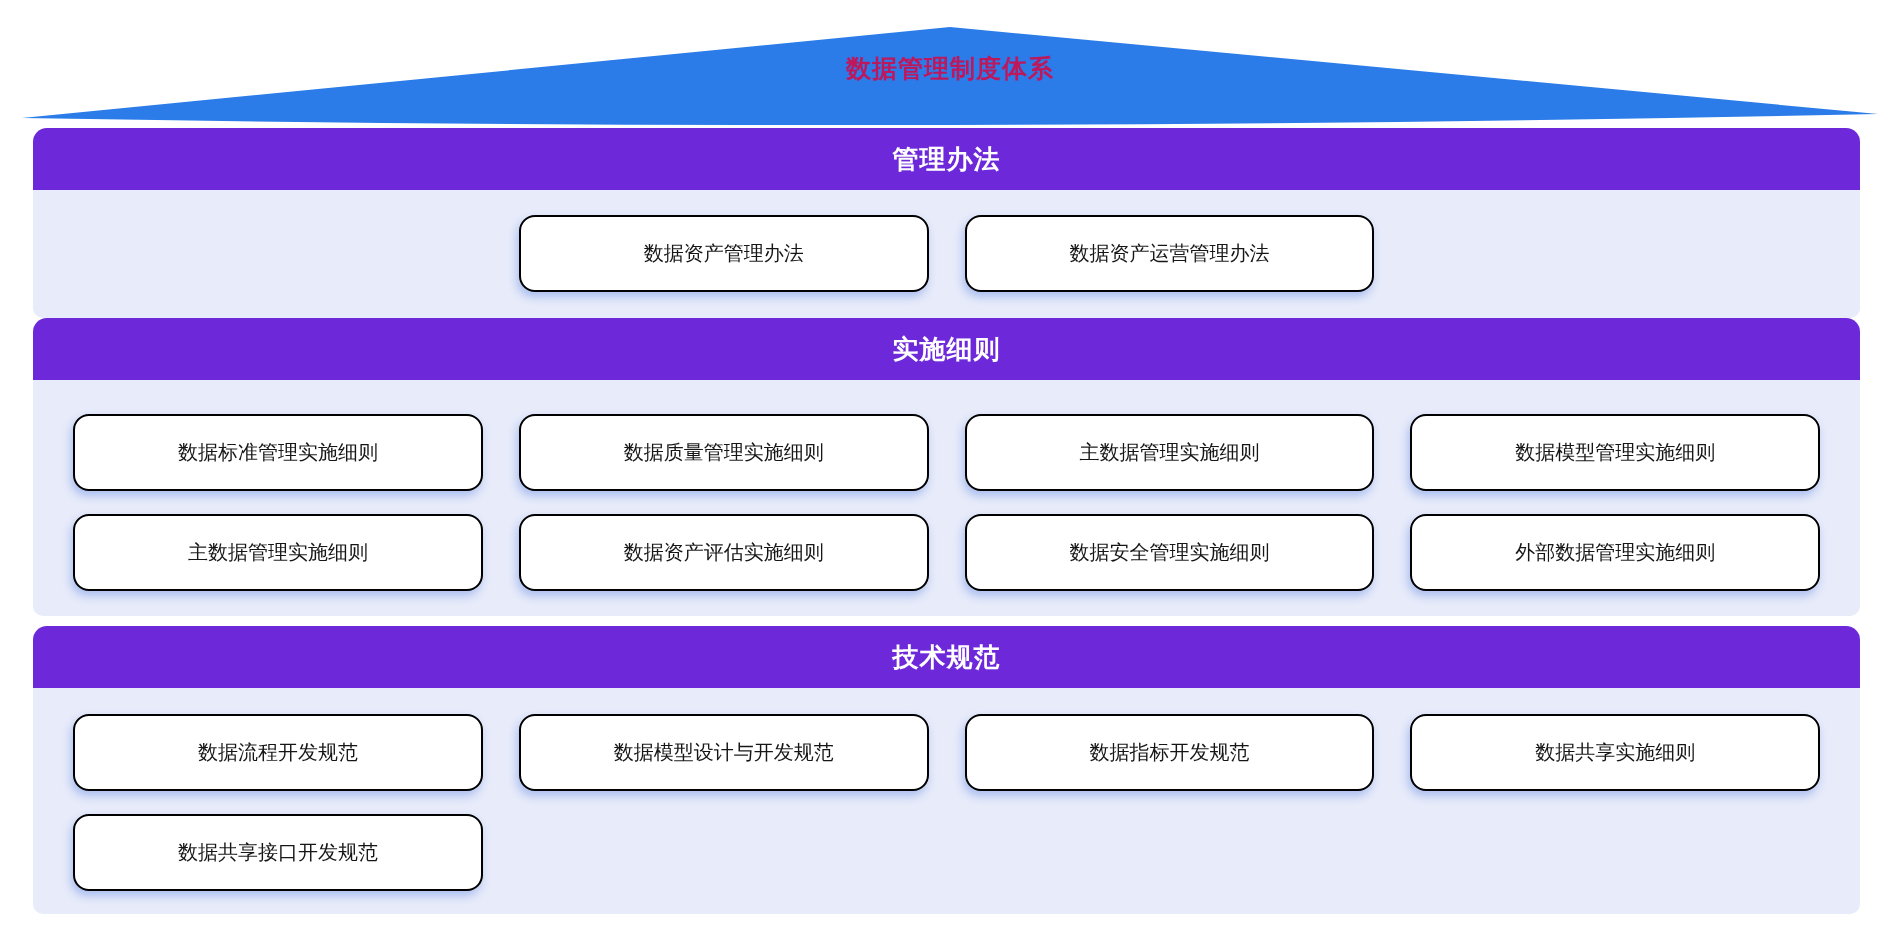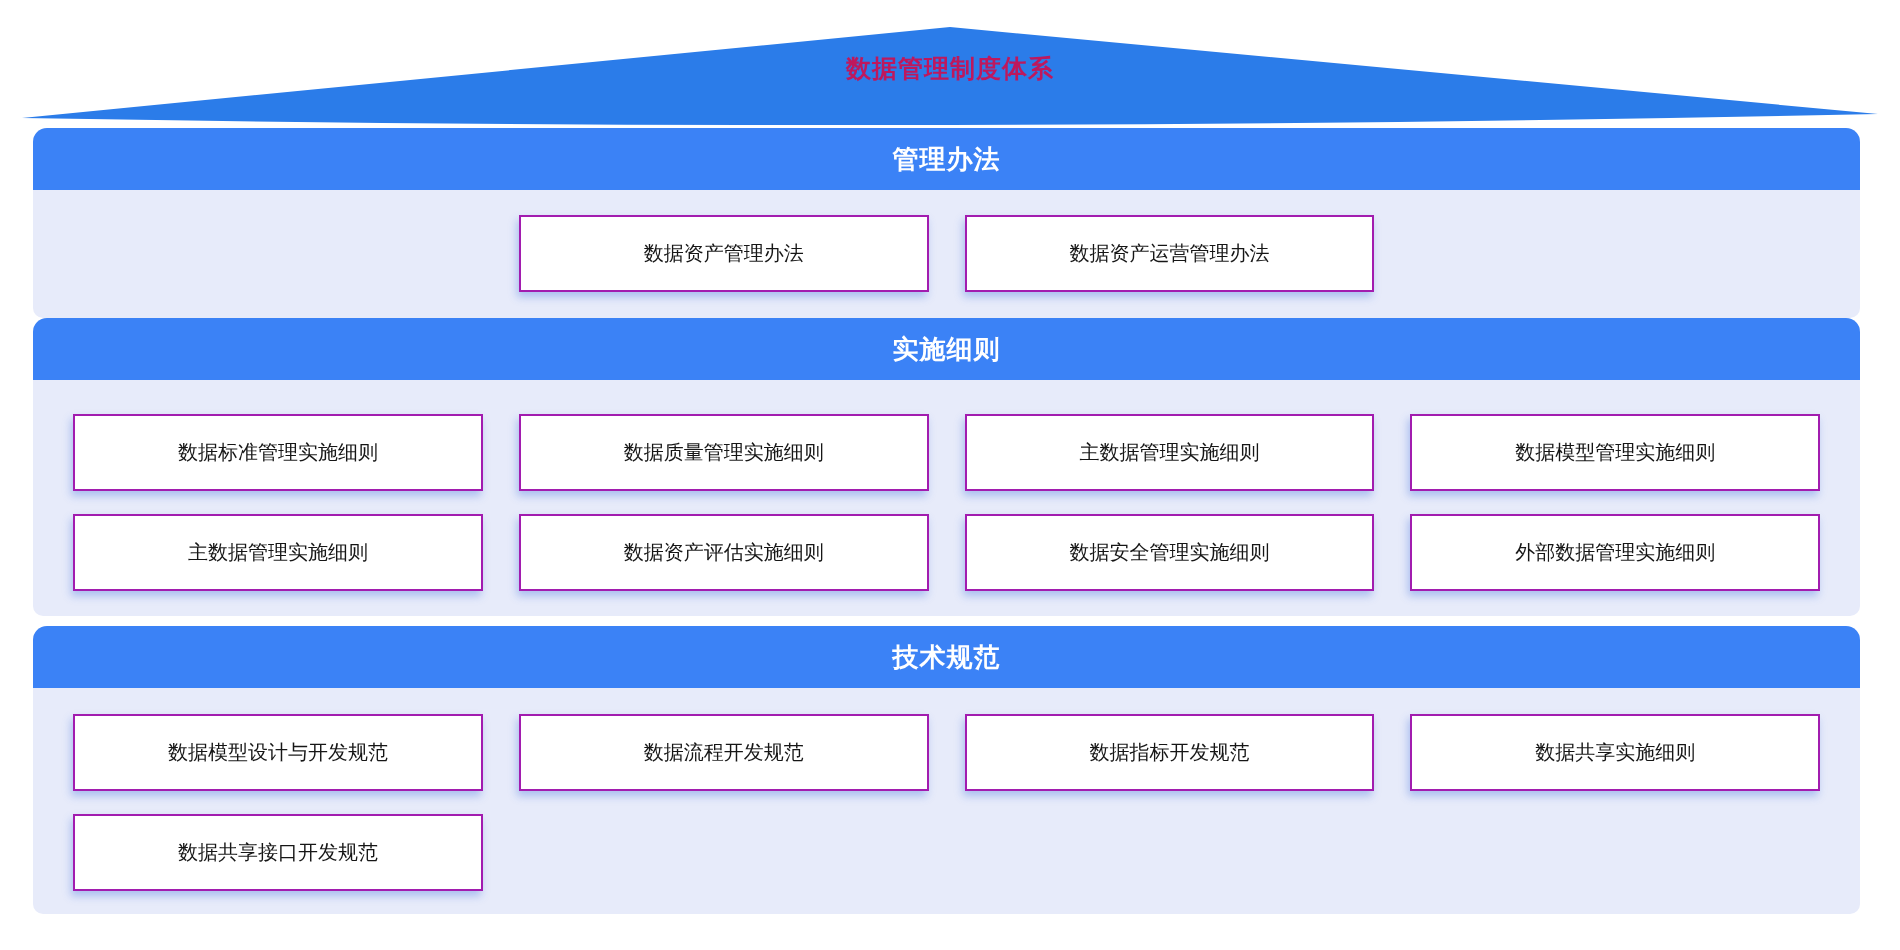--- a/index.html
+++ b/index.html
@@ -25,41 +25,41 @@
   .section{
     margin:0 40px 0 33px;
     border-radius:14px 14px 10px 10px;
     overflow:hidden;
   }
   .section + .section{}
   .section.last{margin-top:10px;}
   .roof + .section{margin-top:3px;}
   .section-header{
     height:62px;
-    background:#3b82f6;
+    background:#6d28d9;
     display:flex;align-items:center;justify-content:center;
     color:#ffffff;font-size:26px;font-weight:bold;
     letter-spacing:1px;
   }
   .section-body{
     background:#e7ebfa;
     display:grid;
     grid-template-columns:repeat(4,1fr);
     column-gap:36px;row-gap:23px;
   }
   .body-1{padding:25px 40px 26px 40px;}
   .body-2{padding:34px 40px 25px 40px;}
   .body-3{padding:26px 40px 23px 40px;}
 
   
   .item{
     height:73px;
     background:#ffffff;
-    border:2px solid #a21caf;
-    border-radius:0;
+    border:2px solid #000000;
+    border-radius:16px;
     display:flex;align-items:center;justify-content:center;
     font-size:20px;color:#161616;
     box-shadow:-2px 5px 8px rgba(60,110,220,0.35);
   }
   .c2{grid-column:2;}
   .c3{grid-column:3;}
 </style>
 </head>
 <body>
 
@@ -90,21 +90,21 @@
       <div class="item">主数据管理实施细则</div>
       <div class="item">数据资产评估实施细则</div>
       <div class="item">数据安全管理实施细则</div>
       <div class="item">外部数据管理实施细则</div>
     </div>
   </div>
 
   <div class="section last">
     <div class="section-header">技术规范</div>
     <div class="section-body body-3">
+      <div class="item">数据流程开发规范</div>
       <div class="item">数据模型设计与开发规范</div>
-      <div class="item">数据流程开发规范</div>
       <div class="item">数据指标开发规范</div>
       <div class="item">数据共享实施细则</div>
       <div class="item">数据共享接口开发规范</div>
     </div>
   </div>
 
 </div>
 
 </body></html>

